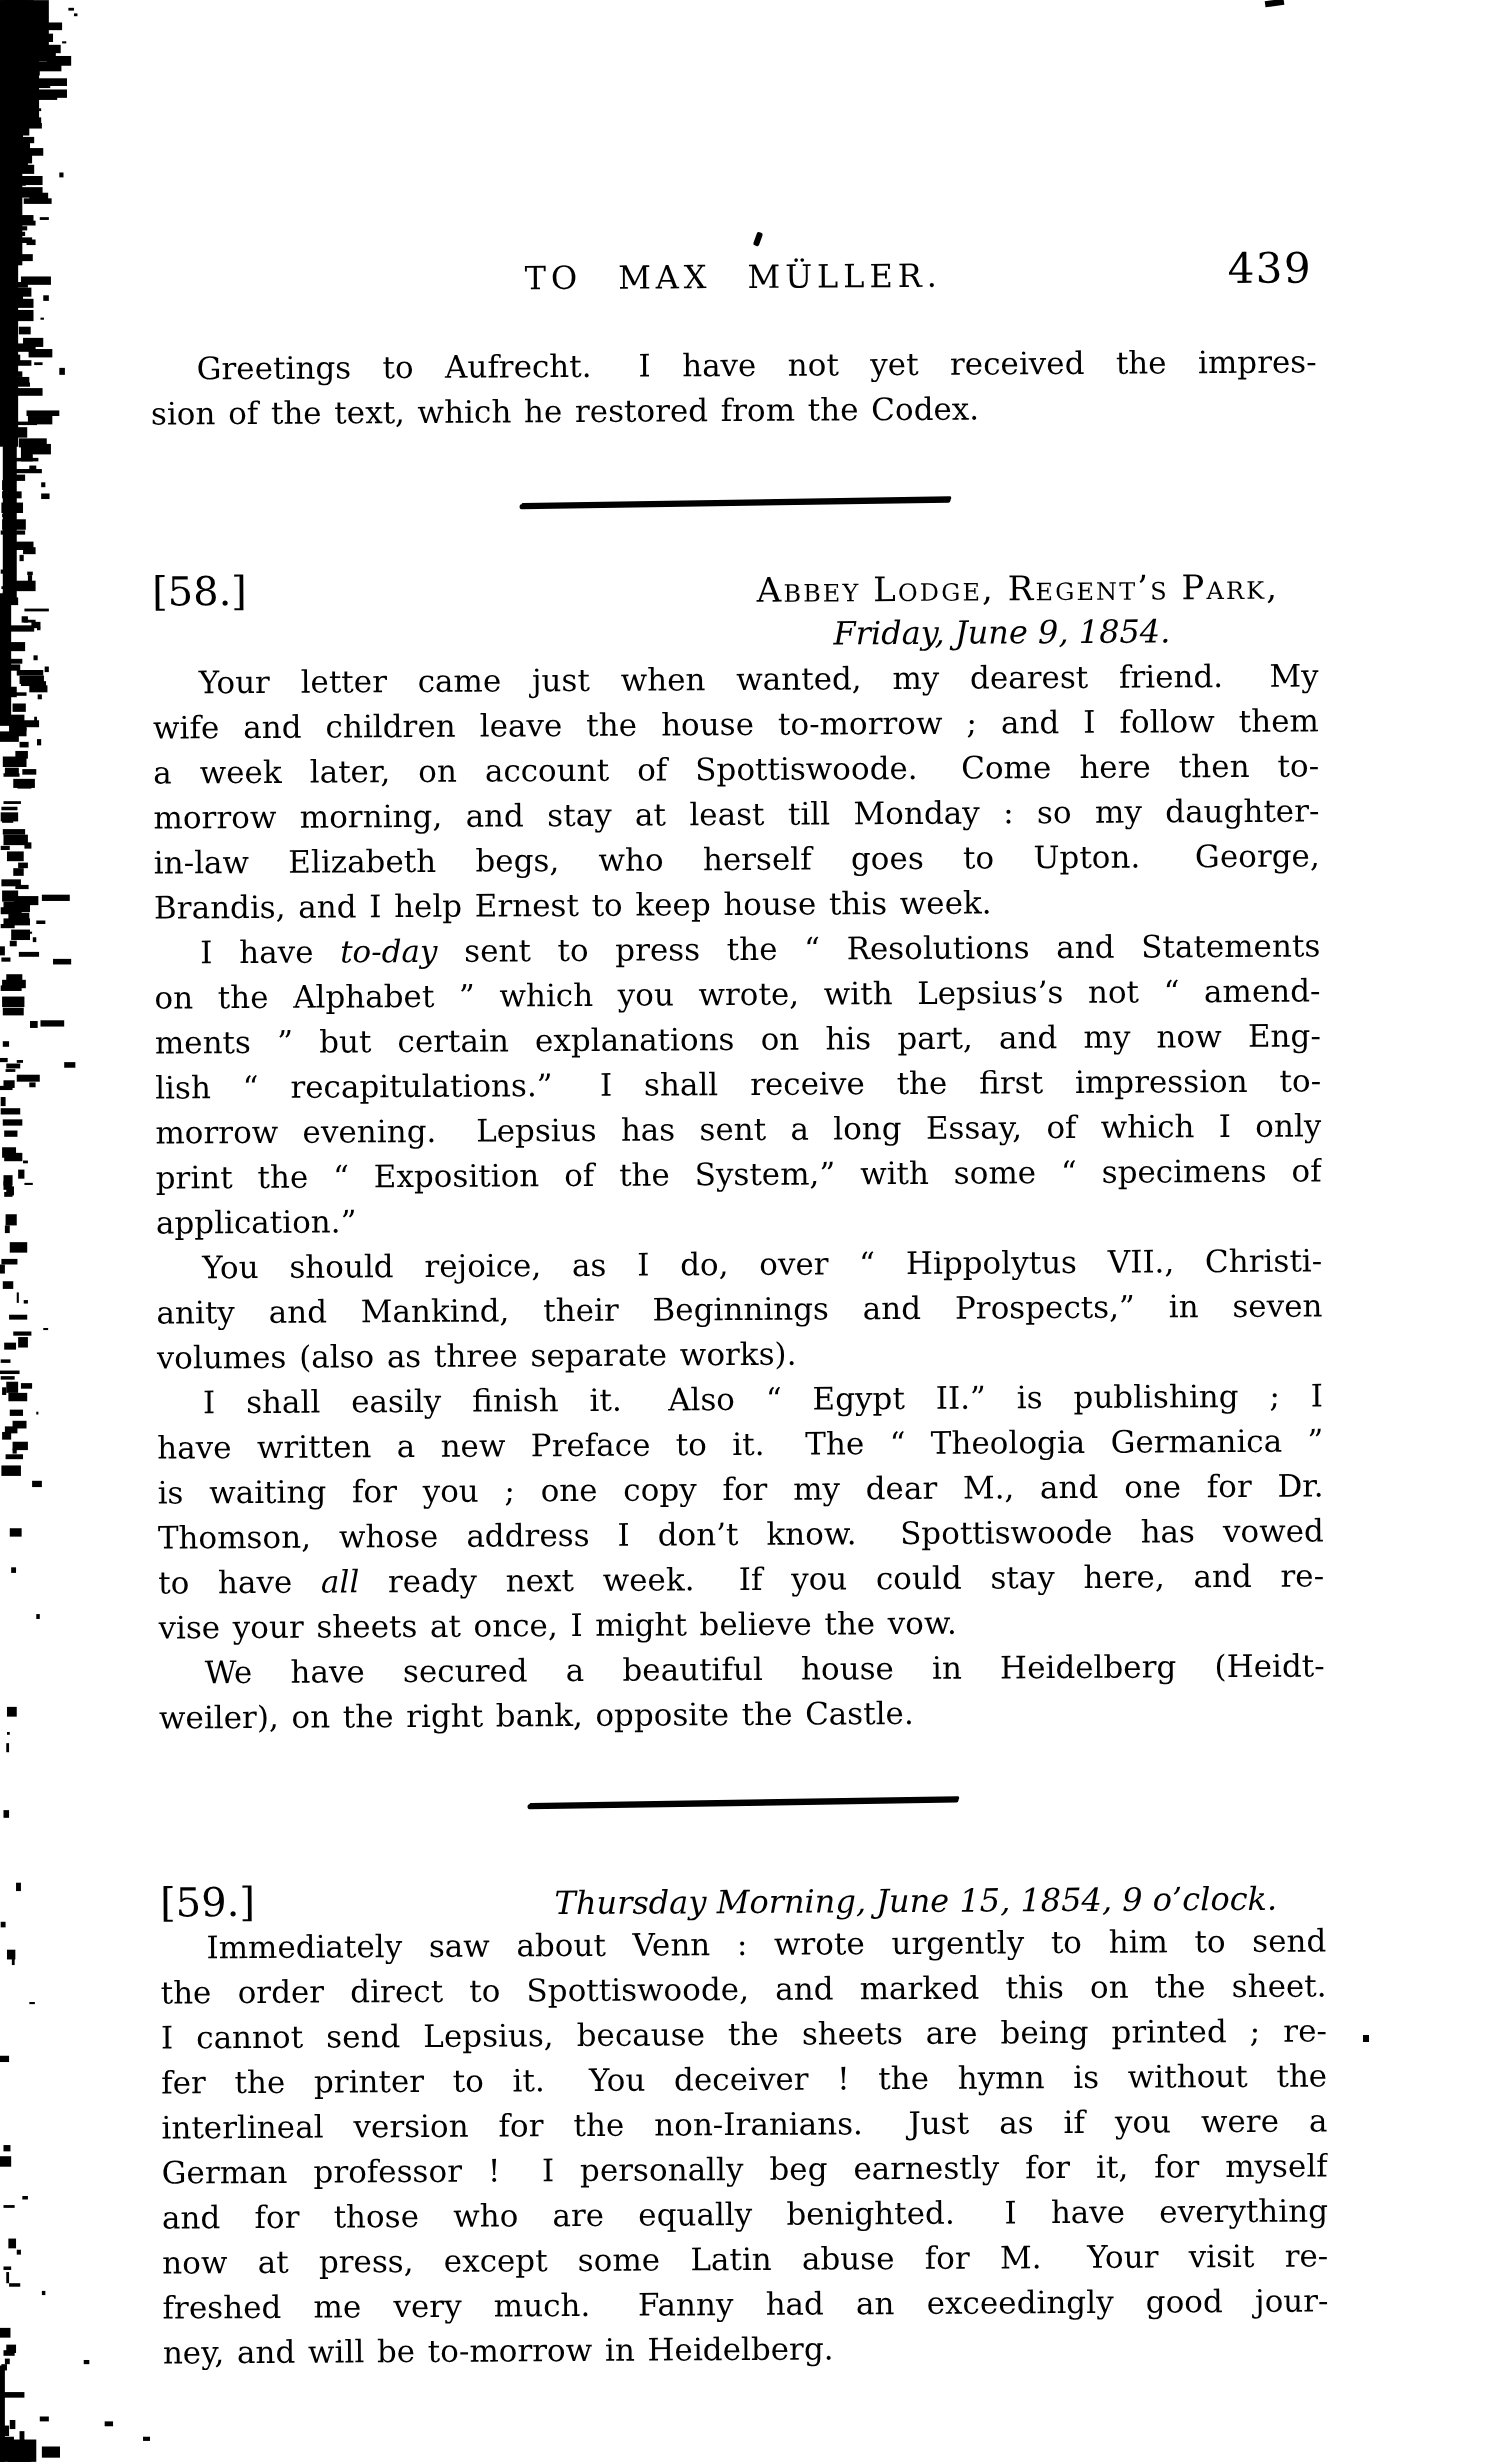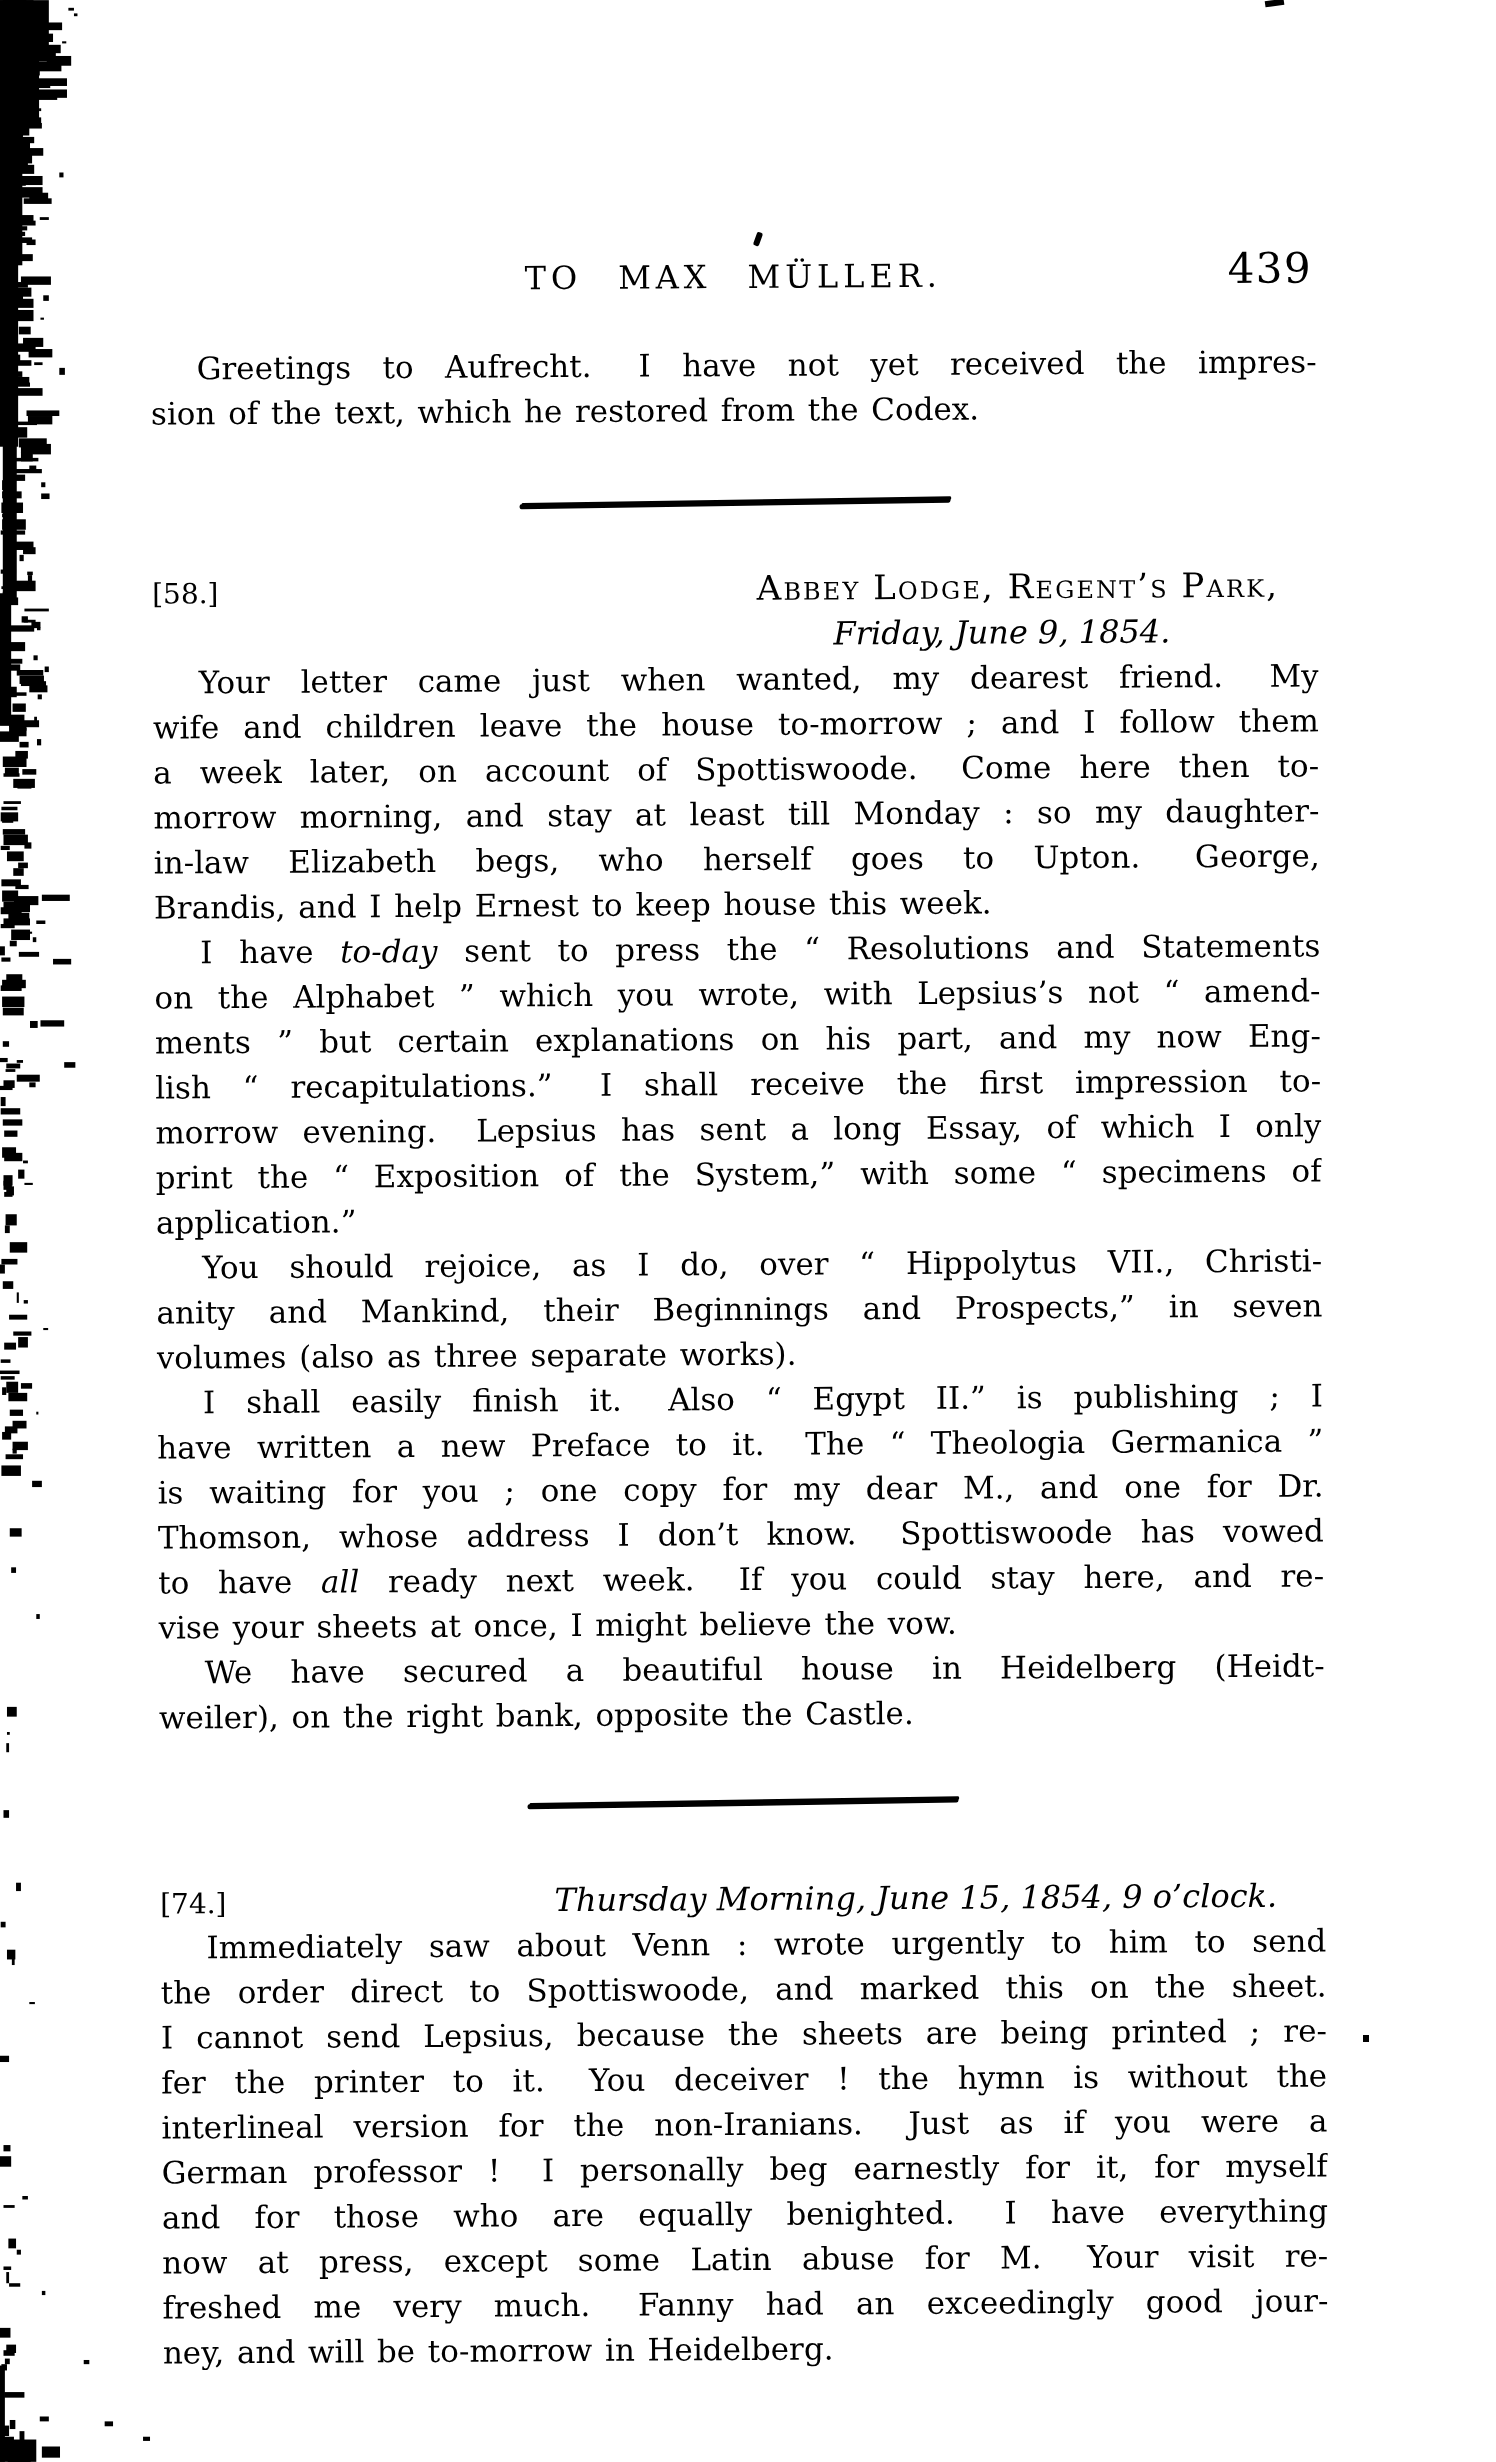--- a/index.html
+++ b/index.html
@@ -59,21 +59,21 @@
     transform: rotate(-0.55deg);
     border-radius: 2.1px;
     box-shadow: 1.4px -2.1px 0 -0.7px #000;
   }
   .rule-2 { margin: 64px auto 70px auto; }
 
   .letter-head {
     display: flex; justify-content: space-between; align-items: baseline;
     font-size: 32px; line-height: 46px; height: 46px;
   }
-  .letter-number { font-size: 28px; text-align: right; }
+  .letter-number { font-size: 40px; text-align: right; }
   .letter-address {
     font-variant: small-caps;
     letter-spacing: 2.1px;
     font-size: 34px;
     padding-right: 39px;
   }
   .letter-date {
     font-style: italic;
     font-size: 32px; line-height: 46px; height: 46px;
     text-align: right;
@@ -454,21 +454,21 @@
           <div class="line first">We have secured a beautiful house in Heidelberg (Heidt-</div>
           <div class="line last">weiler), on the right bank, opposite the Castle.</div>
         </div>
       </div>
   </section>
 
   <div class="rule rule-2"></div>
 
   <section class="letter" id="letter-59">
     <div class="letter-head">
-      <span class="letter-number">[74.]</span>
+      <span class="letter-number">[59.]</span>
       <span class="letter-date-inline">Thursday Morning, June 15, 1854, 9 o’clock.</span>
     </div>
     <div class="letter-body">
         <div class="para">
           <div class="line first">Immediately saw about Venn : wrote urgently to him to send</div>
           <div class="line">the order direct to Spottiswoode, and marked this on the sheet.</div>
           <div class="line">I cannot send Lepsius, because the sheets are being printed ; re-</div>
           <div class="line">fer the printer to it.  You deceiver ! the hymn is without the</div>
           <div class="line">interlineal version for the non-Iranians.  Just as if you were a</div>
           <div class="line">German professor !  I personally beg earnestly for it, for myself</div>

